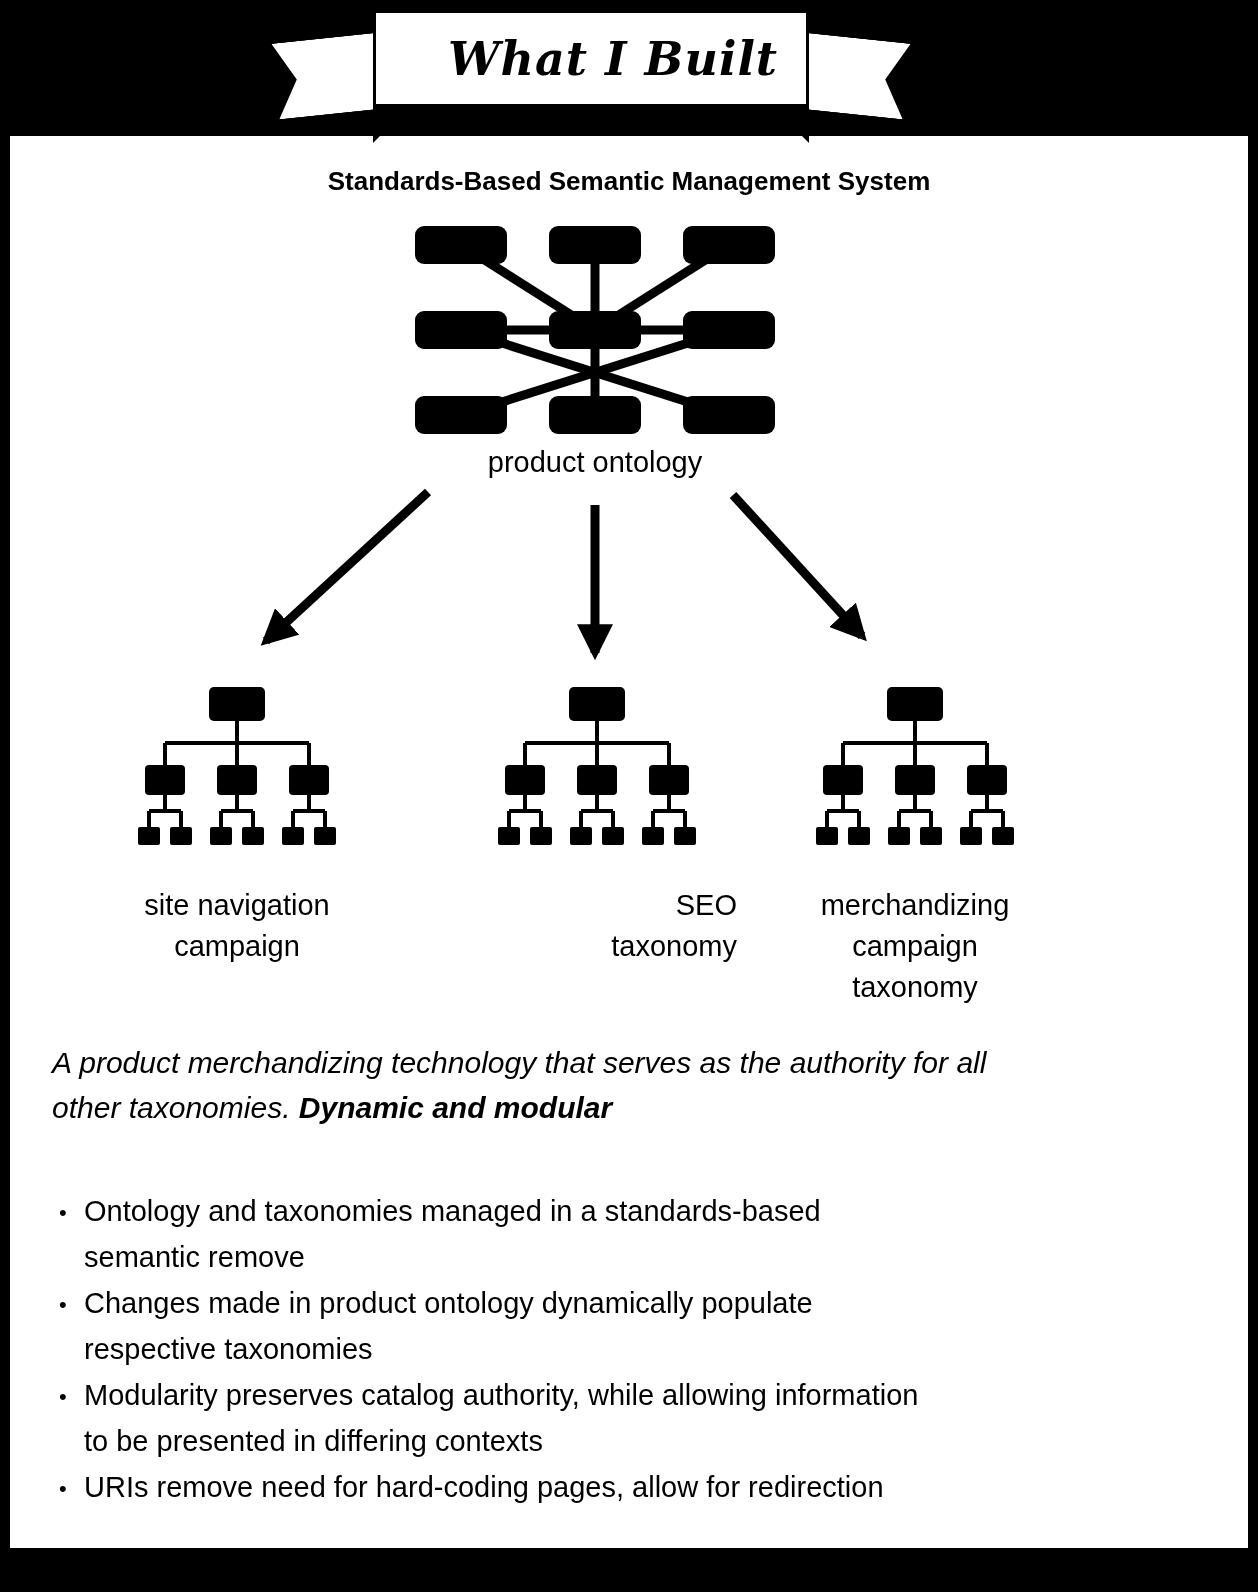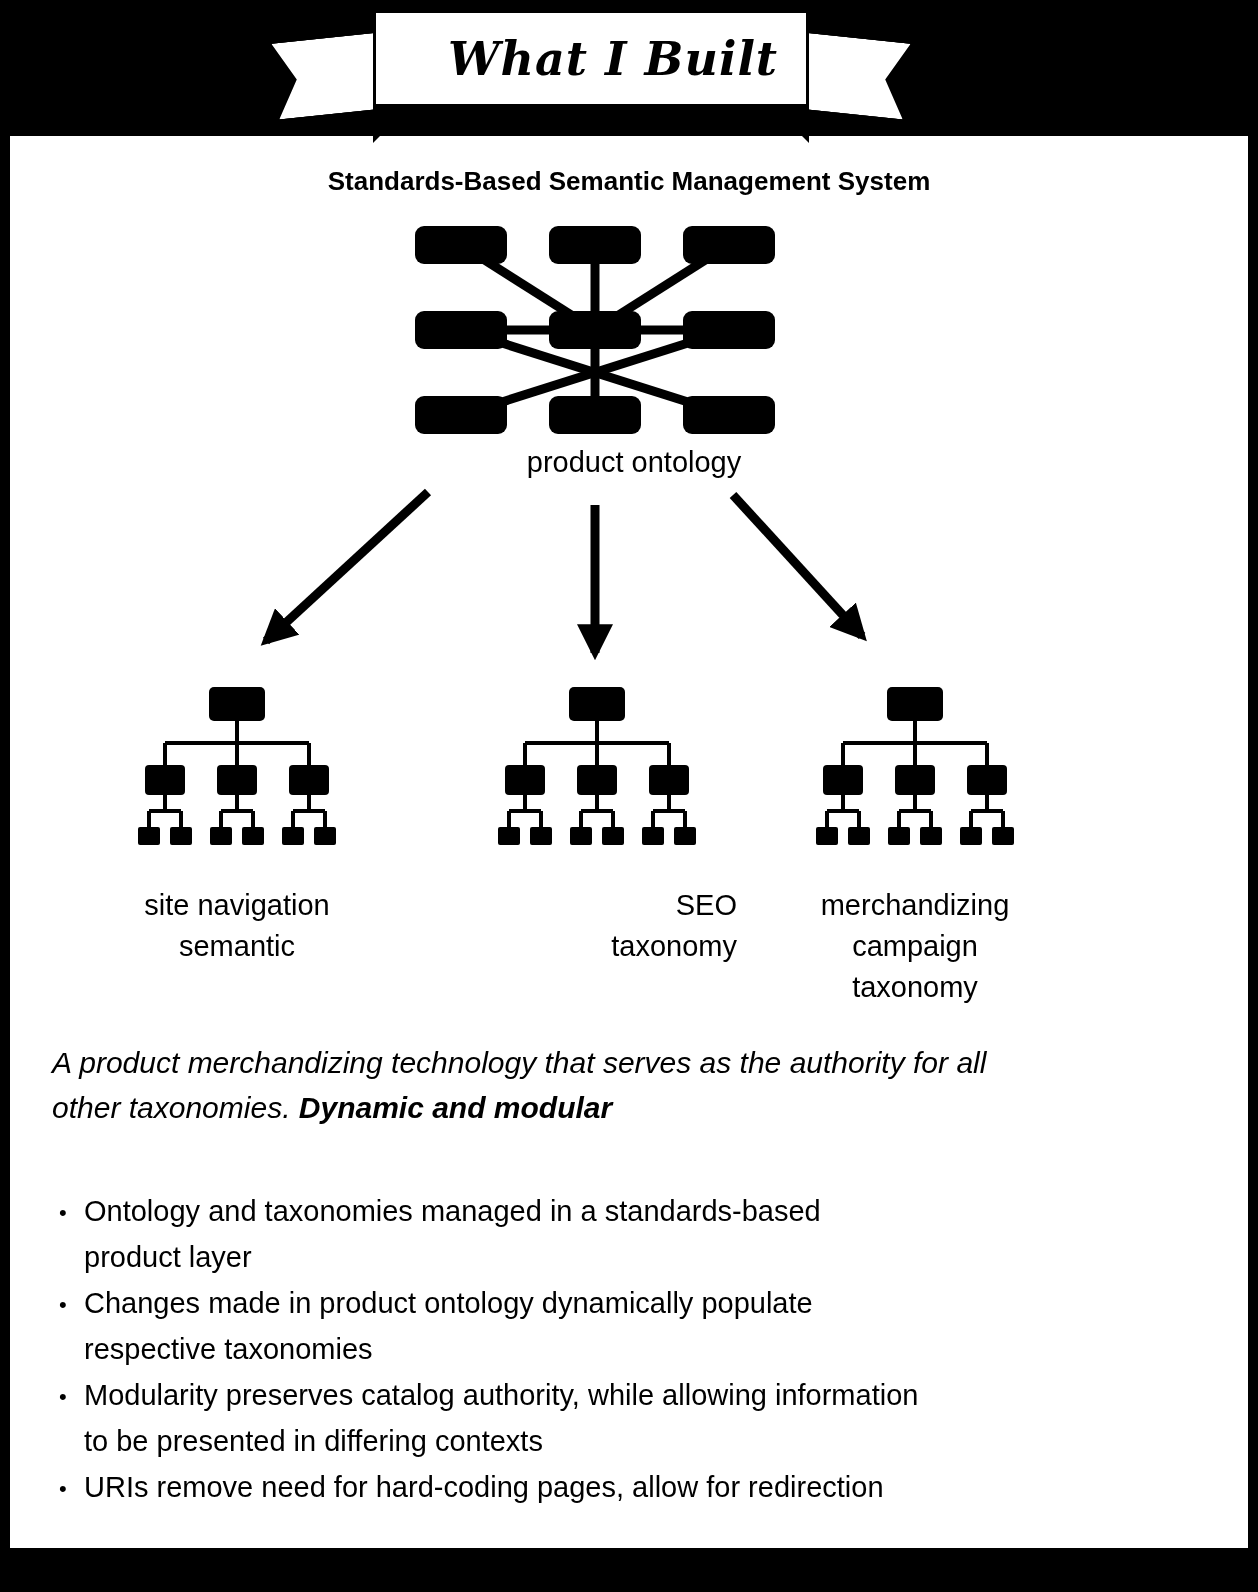--- a/index.html
+++ b/index.html
@@ -34,21 +34,21 @@
   
   .heading {
     position:absolute; top:30px; left:0; width:100%; text-align:center;
     font-size:26px; font-weight:700;
   }
   .ontology {
     position:absolute; top:90px; left:585px; transform:translateX(-50%);
   }
   .ontology-label {
     position:absolute; top:310px; left:585px; transform:translateX(-50%);
-    font-size:29px; white-space:nowrap;margin-left:39px;
+    font-size:29px; white-space:nowrap;
   }
   .arrows { position:absolute; top:345px; left:0; }
 
   .taxonomy { position:absolute; top:549px; width:280px; text-align:center; }
   .taxonomy .tree { display:block; margin:0 auto; }
   .taxonomy .label { margin-top:8px; font-size:29px; line-height:41px; white-space:pre-line; }
   #tax-site-nav { left:87px; }
   #tax-seo      { left:447px;text-align:right; }
   #tax-merch    { left:765px; }
 
@@ -153,21 +153,21 @@
         <line x1="585" y1="24" x2="585" y2="172" marker-end="url(#arrow)"></line>
         <line x1="723" y1="14" x2="852" y2="155" marker-end="url(#arrow)"></line>
       </g>
     </svg>
 
     <div class="taxonomy" id="tax-site-nav">
       <svg class="tree" width="210" height="192">
           <use href="#tree"></use>
         </svg>
       <div class="label">site navigation
-semantic</div>
+campaign</div>
     </div>
 
     <div class="taxonomy" id="tax-seo">
       <svg class="tree" width="210" height="192">
           <use href="#tree"></use>
         </svg>
       <div class="label">SEO
 taxonomy</div>
     </div>
 
@@ -178,21 +178,21 @@
       <div class="label">merchandizing
 campaign
 taxonomy</div>
     </div>
 
     <p class="description"><span class="pre">A product merchandizing technology that serves as the authority for all
 other taxonomies. </span><span class="emph">Dynamic and modular</span></p>
 
     <ul class="bullets">
       <li><span class="pre">Ontology and taxonomies managed in a standards-based
-product layer</span></li>
+semantic remove</span></li>
       <li><span class="pre">Changes made in product ontology dynamically populate
 respective taxonomies</span></li>
       <li><span class="pre">Modularity preserves catalog authority, while allowing information
 to be presented in differing contexts</span></li>
       <li><span class="pre">URIs remove need for hard-coding pages, allow for redirection</span></li>
     </ul>
 
   </div>
 
   <div class="banner">

